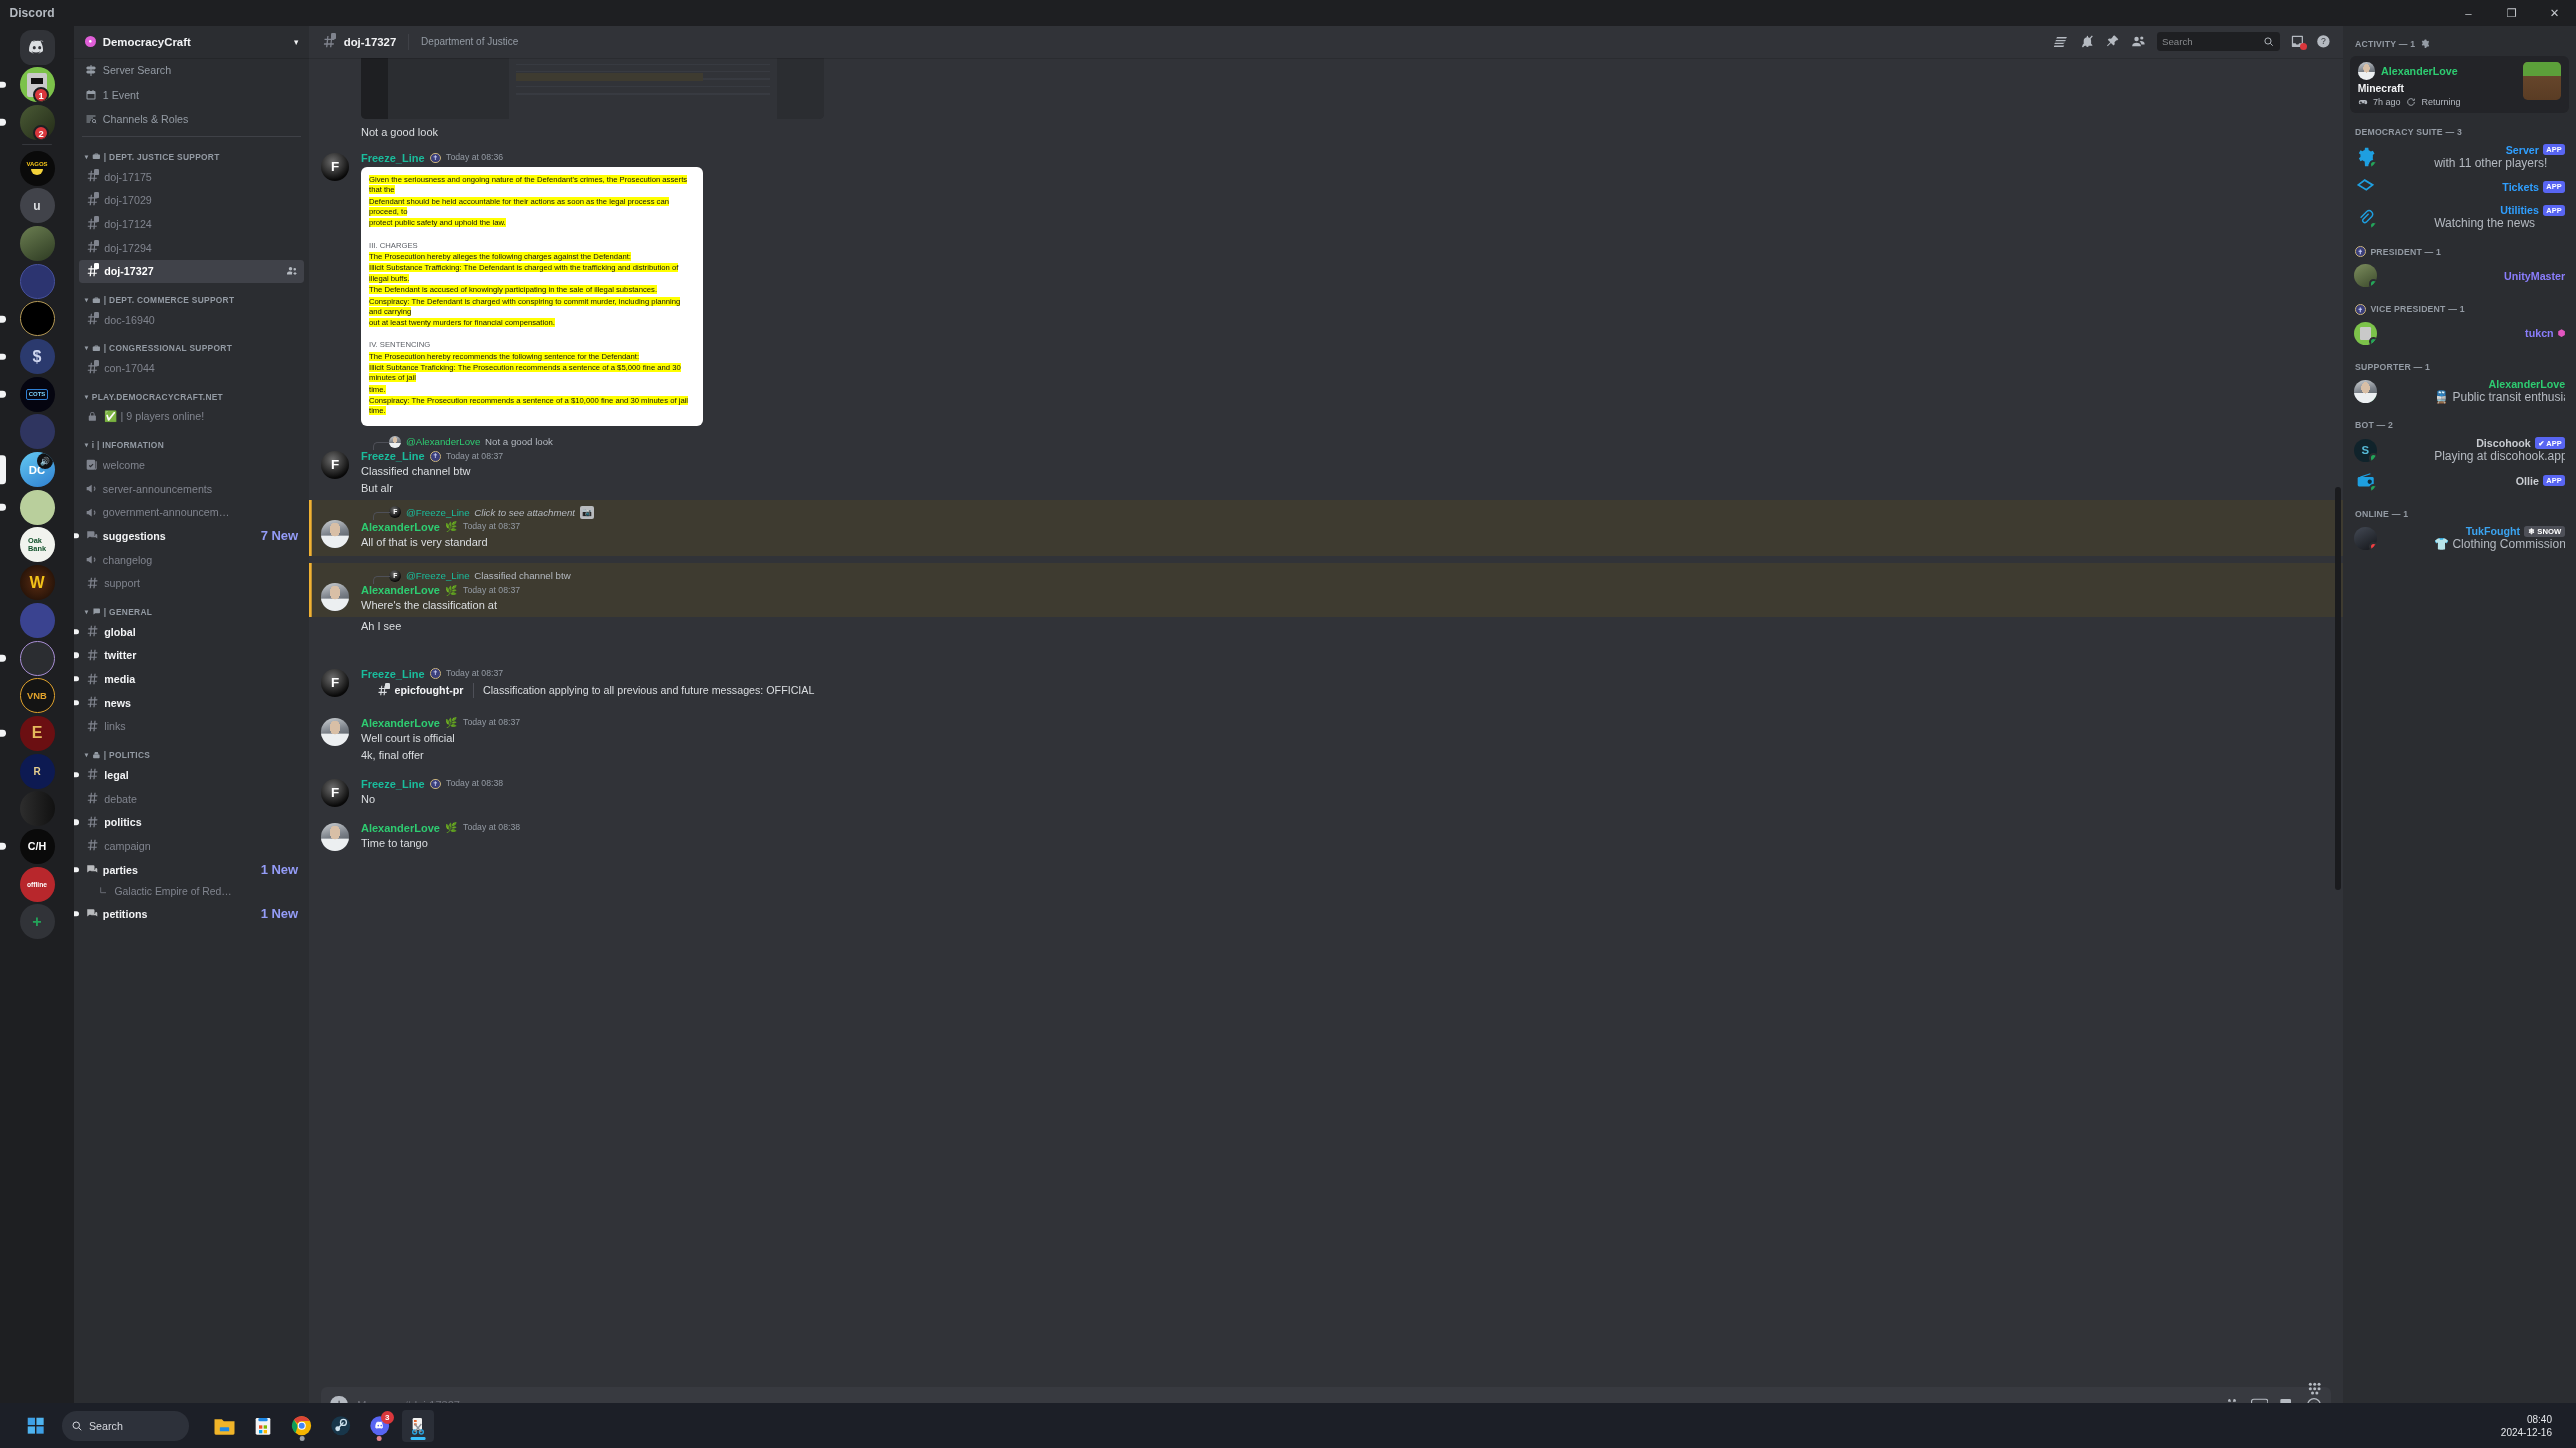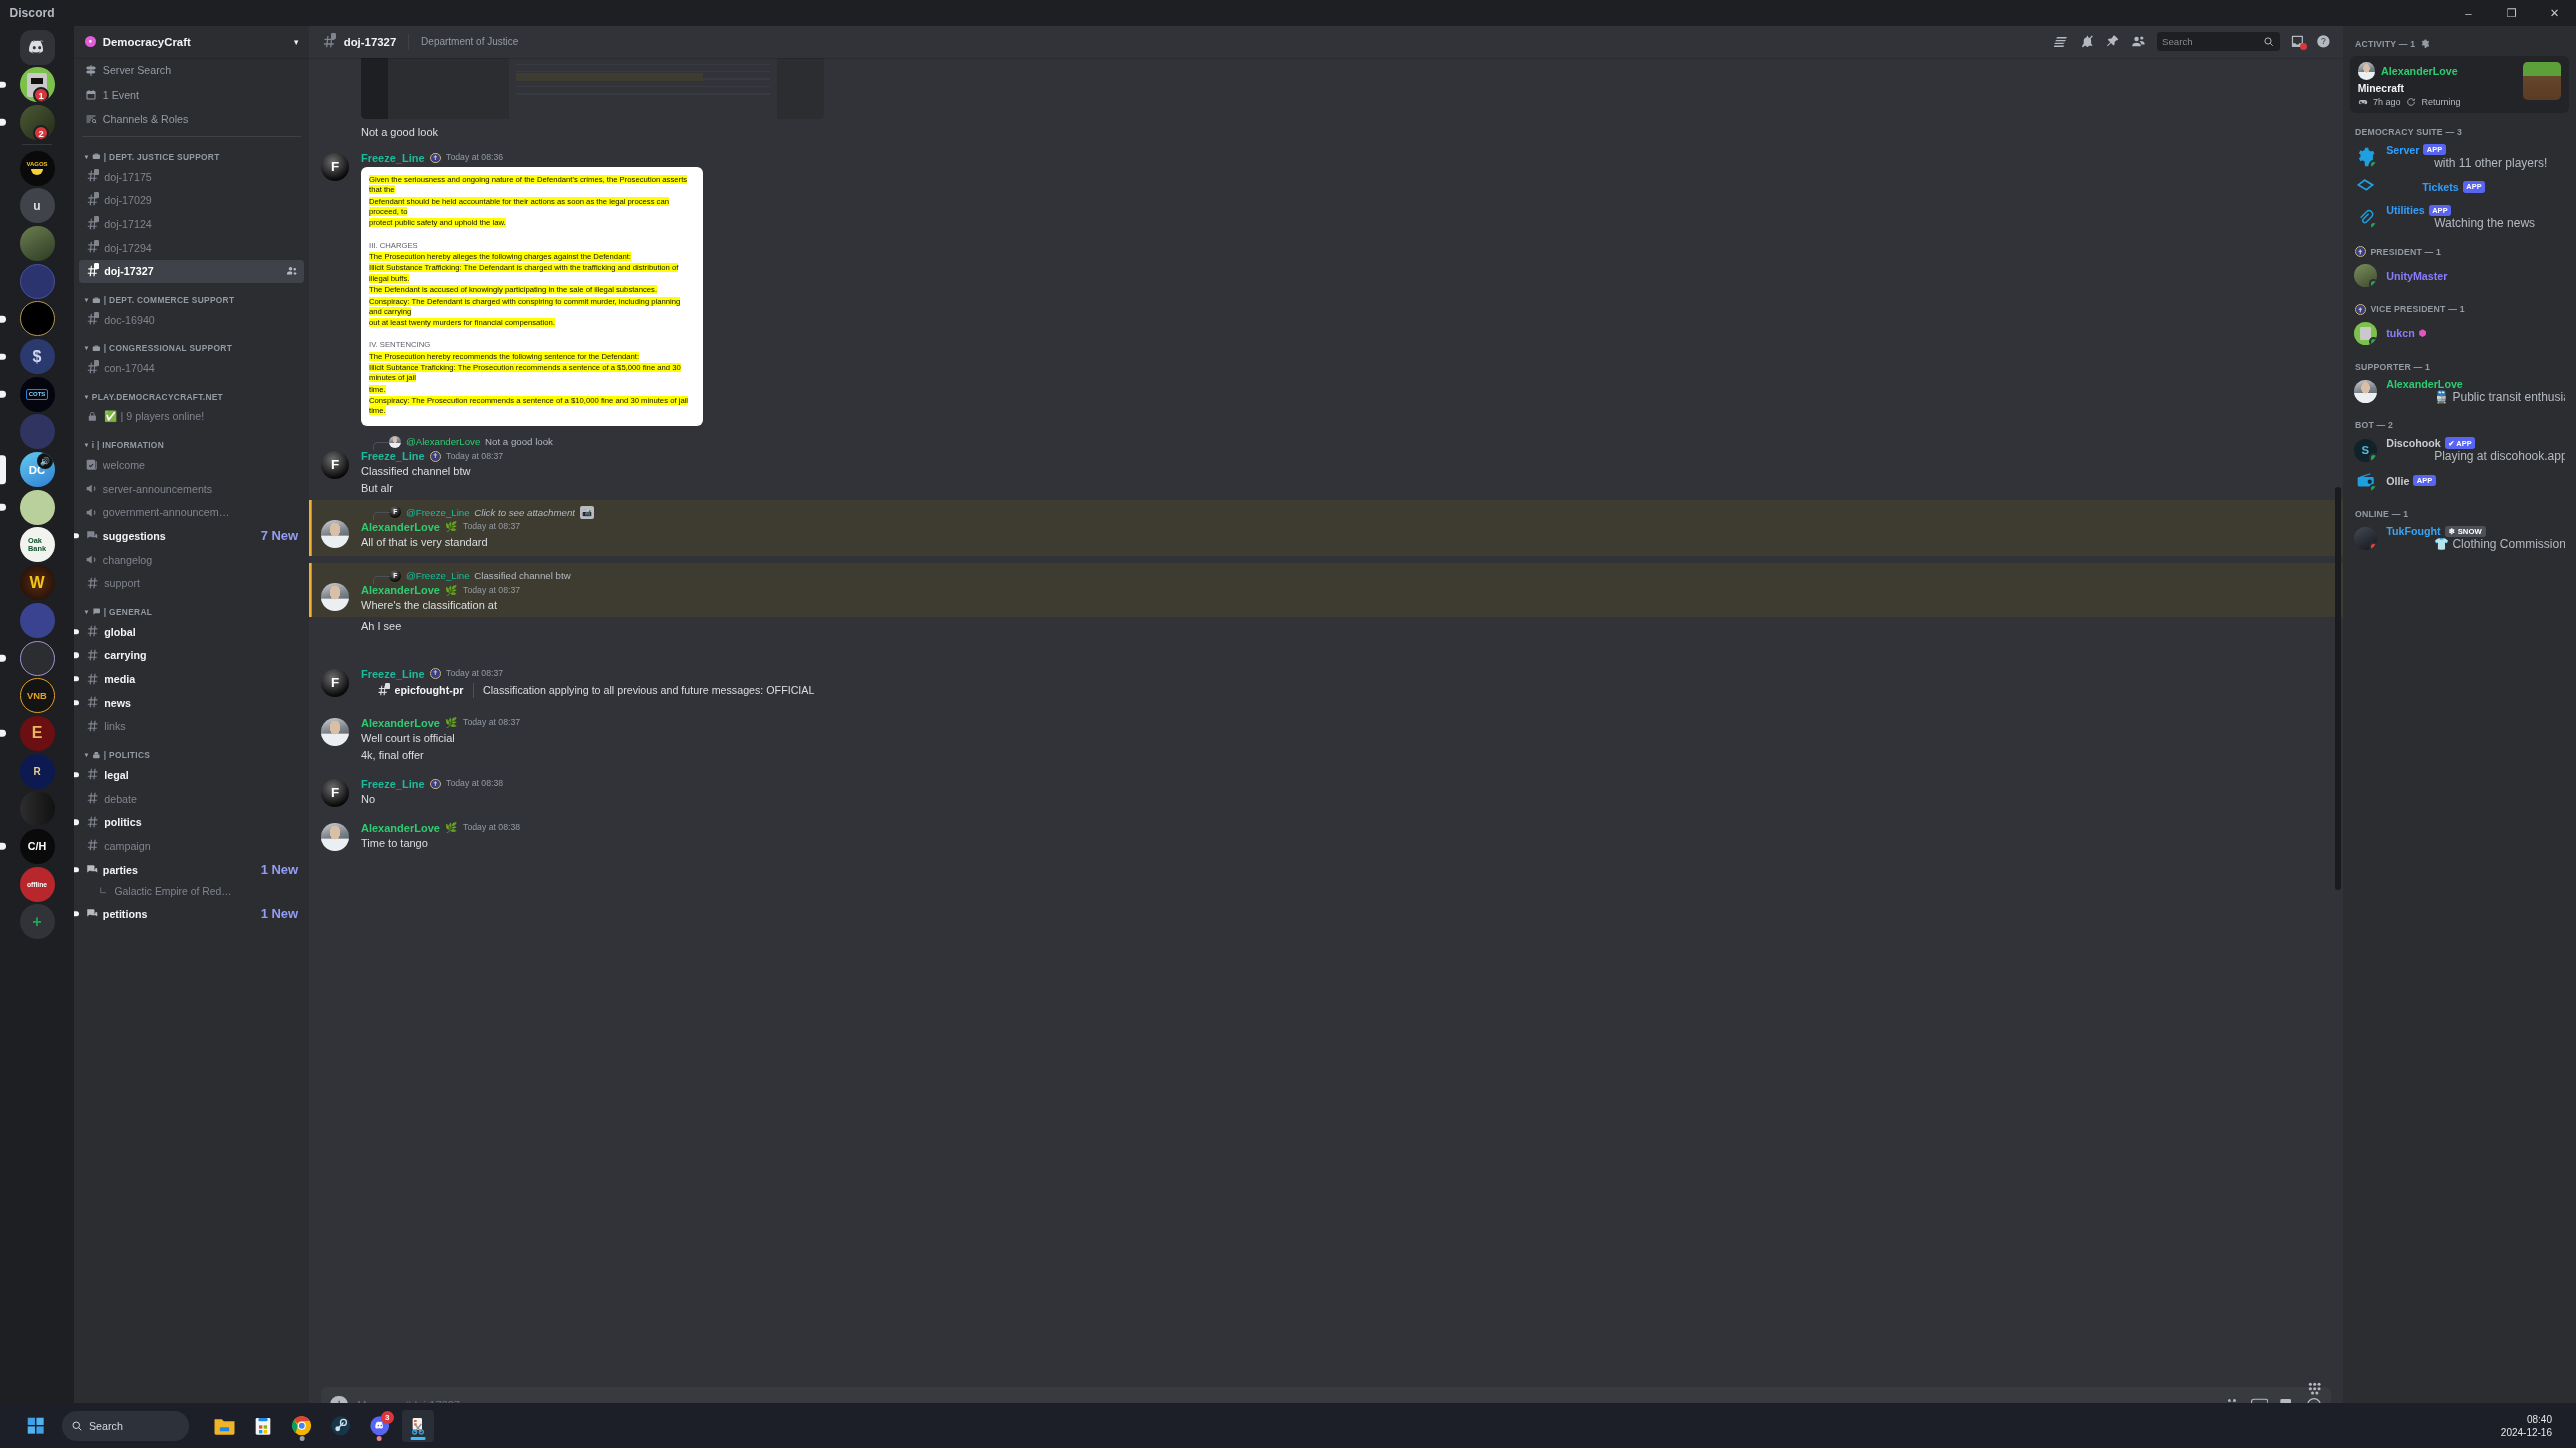--- a/index.html
+++ b/index.html
@@ -196,21 +196,21 @@
   .m-row { margin:0 5.4px; padding:2.7px 5.4px; border-radius:3.4px; display:flex; align-items:center; gap:9.4px;
      cursor:pointer; min-height:29.5px; }
   .m-av { position:relative; width:23px; height:23px; border-radius:11.4px; flex:0 0 23px; overflow:hidden;
      display:flex;align-items:center;justify-content:center;color:#fff;font-size:10px;font-weight:700;}
   .m-pres { position:absolute; right:-1.3px; bottom:-1.3px; width:9.4px;height:9.4px;border-radius:4.7px;
      border:2px solid #2b2d31; }
   .m-pres.on { background:#23a55a; } .m-pres.dnd { background:#f23f43; }
   .m-pres.phone { background:#23a55a; border-radius:2.7px; width:8px; height:10px;}
   .m-info { flex:1; min-width:0; }
   .m-name { font-size:10.7px; font-weight:600; white-space:nowrap; overflow:hidden; text-overflow:ellipsis;
-     display:flex; align-items:center; gap:4px;}
+     display:flex; align-items:center; gap:4px;justify-content:flex-end;}
   .m-sub { color:#b5bac1; font-size:12px; white-space:nowrap; overflow:hidden; text-overflow:ellipsis;
      display:flex; align-items:center; gap:3.4px;margin-left:48px;}
   .apptag { background:#5865f2; color:#fff; font-size:7.4px; font-weight:700; border-radius:2.7px;
      padding:1.3px 3.4px; display:inline-flex; align-items:center; gap:2px; letter-spacing:0.1px;}
   .snowtag { background:#4e5058; color:#fff; font-size:7.7px; font-weight:700; border-radius:2.7px;
      padding:1.3px 4px; display:inline-flex; align-items:center; gap:2.7px; }
   .activity-card { margin:2.7px 6.7px 0 6.7px; background:#232428; border-radius:6px; padding:6.7px 8px;
      display:flex; gap:6.7px; }
   .act-left { flex:1; min-width:0; }
   .act-user { display:flex; align-items:center; gap:6px; }
@@ -558,21 +558,21 @@
         </span>
         <span class="cname">global</span>
       </div>
       <div class="chan unread">
         <span class="unread-dot"></span>
         <span class="hashicon">
           <svg width="14.8" height="14.8" viewBox="0 0 24 24">
               <path fill="currentColor" d="M9.5 3 9 7H5.5l-.4 2H8.8l-.6 5H4.7L4.3 16h3.7l-.5 4h2l.5-4h4l-.5 4h2l.5-4H19l.4-2h-3.5l.6-5h3.4l.4-2h-3.5l.5-4h-2l-.5 4h-4l.5-4h-2ZM10.8 9h4l-.6 5h-4l.6-5Z"></path>
             </svg>
         </span>
-        <span class="cname">carrying</span>
+        <span class="cname">twitter</span>
       </div>
       <div class="chan unread">
         <span class="unread-dot"></span>
         <span class="hashicon">
           <svg width="14.8" height="14.8" viewBox="0 0 24 24">
               <path fill="currentColor" d="M9.5 3 9 7H5.5l-.4 2H8.8l-.6 5H4.7L4.3 16h3.7l-.5 4h2l.5-4h4l-.5 4h2l.5-4H19l.4-2h-3.5l.6-5h3.4l.4-2h-3.5l.5-4h-2l-.5 4h-4l.5-4h-2ZM10.8 9h4l-.6 5h-4l.6-5Z"></path>
             </svg>
         </span>
         <span class="cname">media</span>
       </div>

